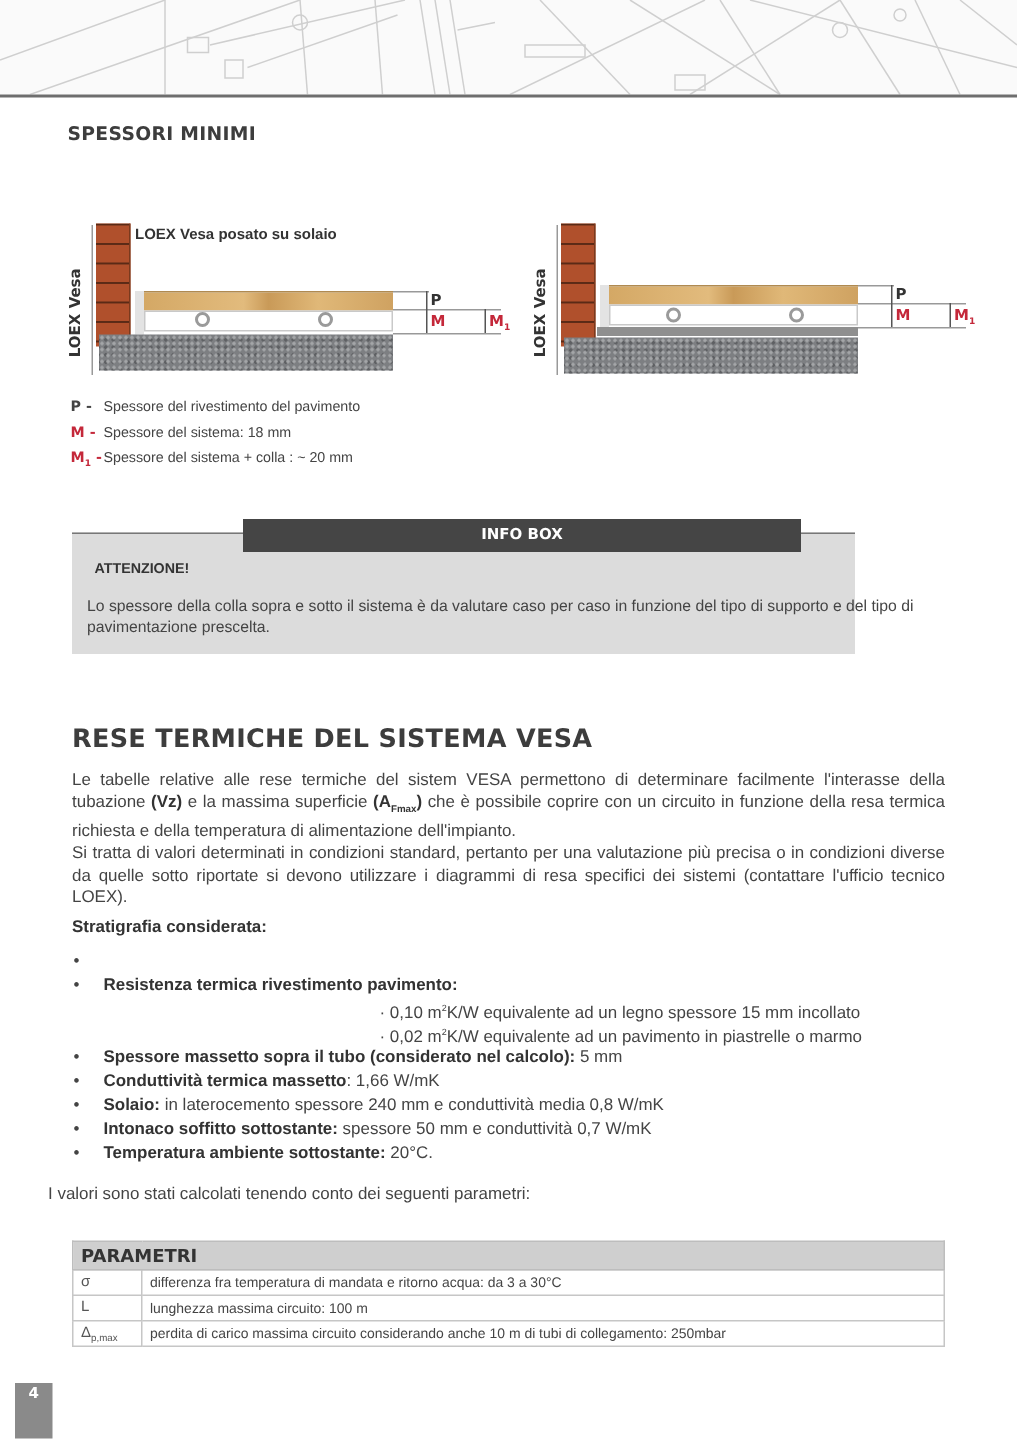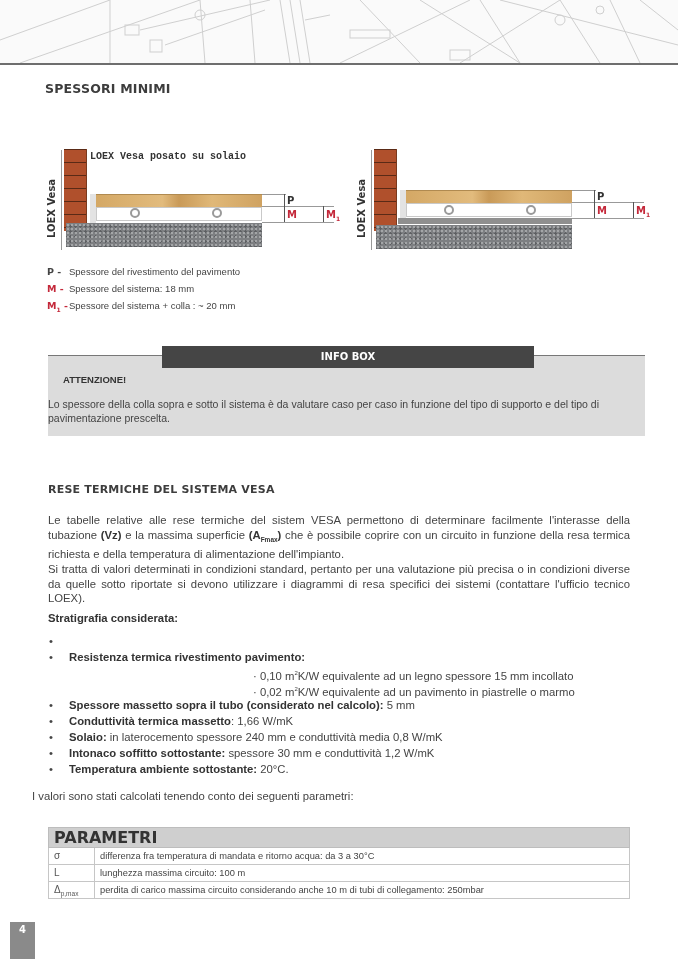--- a/index.html
+++ b/index.html
@@ -4,34 +4,34 @@
 <style>
   html, body { margin:0; padding:0; }
   body { width:678px; height:959px; background:#ffffff; position:relative; overflow:hidden;
          font-family:"Liberation Sans", sans-serif; color:#3a3a3a; }
   .header-band { position:absolute; left:0; top:0; width:678px; height:63px; background:#fafafa; overflow:hidden; }
   .header-band svg { position:absolute; left:0; top:0; }
   .header-rule { position:absolute; left:0; top:63px; width:678px; height:2px; background:#6e6e6e; }
 
   .h-title { position:absolute; font-family:"DejaVu Sans", sans-serif; font-weight:bold; color:#3d3d3d; letter-spacing:0.2px; }
   .t1 { left:45px; top:81px; font-size:12.5px; }
-  .t2 { left:48px; top:483px; font-size:11px; }
+  .t2 { left:48px; top:483px; font-size:17px; }
 
   .diagram { position:absolute; width:290px; height:110px; }
   .d1 { left:44px; top:145px; }
   .d2 { left:354px; top:145px; }
   .vlabel { position:absolute; left:0; top:30px; width:14px; height:70px; }
   .vlabel span { position:absolute; left:-26px; top:28px; transform:rotate(-90deg); white-space:nowrap;
                  font-family:"DejaVu Sans", sans-serif; font-weight:bold; font-size:10px; color:#333; width:66px; text-align:center; }
   .vline { position:absolute; left:17px; top:5px; width:1px; height:100px; background:#999; }
   .brick { position:absolute; left:20px; top:4px; width:22px; height:82px; background:#b0502c;
            background-image:
              linear-gradient(#5a2a16 1px, transparent 1px);
            background-size:22px 13px; border-right:1px solid #7a3a1e; }
-  .diag-title { position:absolute; left:46px; top:6px; font-family:Liberation Mono, monospace; font-weight:bold; font-size:10px; color:#333; white-space:nowrap; }
+  .diag-title { position:absolute; left:46px; top:6px; font-family:Liberation Sans, sans-serif; font-weight:bold; font-size:10px; color:#333; white-space:nowrap; }
   .wood { position:absolute; left:52px; top:49px; width:166px; height:12px;
           background:linear-gradient(90deg,#d4a865,#e2bb7d 40%,#c99a58 50%,#e0b878 70%,#cfa261); border-top:1px solid #b08a50; border-bottom:1px solid #b08a50; }
   .system { position:absolute; left:52px; top:62px; width:166px; height:14px; background:#fff; border:1px solid #c9c9c9; box-sizing:border-box; }
   .pipe { position:absolute; top:63px; width:10px; height:10px; border-radius:50%; border:2px solid #9a9a9a; background:#fff; box-sizing:border-box; }
   .edge { position:absolute; left:46px; top:49px; width:6px; height:29px; background:#e3e3e3; }
   .screed { position:absolute; left:22px; top:78px; width:196px; height:24px;
             background:#7d7f82;
             background-image:radial-gradient(#a4a6a8 1px, transparent 1.2px), radial-gradient(#5e6063 1px, transparent 1.2px);
             background-size:4px 4px, 5px 5px; background-position:0 0, 2px 1px; }
   .screed.existing { top:80px; }
@@ -42,43 +42,43 @@
   .dimlbl.p { color:#333; }
   .dimlbl.m { color:#c4283a; }
   .dimlbl sub { font-size:6px; }
 
   .legend { position:absolute; left:47px; top:263px; font-size:9.5px; color:#444; }
   .legend .row { height:17px; line-height:17px; white-space:nowrap; }
   .legend .key { font-family:"DejaVu Sans", sans-serif; font-weight:bold; font-size:9.5px; display:inline-block; width:22px; }
   .legend .key.red { color:#c4283a; }
   .legend .key sub { font-size:6px; }
 
-  .infobox { position:absolute; left:48px; top:355px; width:597px; height:80px; background:#dcdcdc; border-top:1px solid #777; }
+  .infobox { position:absolute; left:48px; top:355px; width:522px; height:80px; background:#dcdcdc; border-top:1px solid #777; }
   .infobox-tab { position:absolute; left:114px; top:-10px; width:372px; height:22px; background:#454545; color:#fff;
                  font-family:"DejaVu Sans", sans-serif; font-weight:bold; font-size:10px; text-align:center; line-height:22px; }
   .info-h { position:absolute; left:15px; top:18px; font-family:Liberation Sans, sans-serif; font-weight:bold; font-size:9.5px; color:#333; }
-  .info-p { position:absolute; left:0; top:41px; width:575px; font-size:10.5px; line-height:14px; color:#444; }
+  .info-p { position:absolute; left:10px; top:41px; width:575px; font-size:10.5px; line-height:14px; color:#444; }
 
   .para { position:absolute; left:48px; top:513px; width:582px; font-size:11.3px; line-height:14.6px; color:#444; text-align:justify; }
   .para b { color:#333; }
   .para sub { font-size:6.5px; }
 
   .strat-h { position:absolute; left:48px; top:612px; font-weight:bold; font-size:11.3px; color:#333; }
   .blist { position:absolute; left:48px; top:633px; width:600px; font-size:11.3px; color:#444; }
   .bl { position:relative; height:16px; line-height:16px; white-space:nowrap; }
   .bl .dot { position:absolute; left:1px; top:0; }
   .bl .txt { position:absolute; left:21px; top:0; }
   .bl .txt b { color:#333; }
   .sub { position:relative; height:16px; line-height:16px; padding-left:205px; white-space:nowrap; }
   .sub sup { font-size:6px; }
 
   .footnote { position:absolute; left:32px; top:790px; font-size:11.3px; color:#444; }
 
   .ptable { position:absolute; left:48px; top:827px; width:582px; border-collapse:collapse; font-size:9.3px; color:#444; }
-  .ptable th { background:#cfcfcf; text-align:left; font-family:"DejaVu Sans", sans-serif; font-weight:bold; font-size:16px; color:#333; height:18px; padding:0 5px; border:1px solid #bdbdbd; }
+  .ptable th { background:#cfcfcf; text-align:left; font-family:"DejaVu Sans", sans-serif; font-weight:bold; font-size:12px; color:#333; height:18px; padding:0 5px; border:1px solid #bdbdbd; }
   .ptable td { height:16px; padding:0 5px; border:1px solid #c6c6c6; }
   .ptable td.sym { width:35px; font-size:10px; color:#555; }
   .ptable td.sym sub { font-size:6.5px; }
 
   .page-num { position:absolute; left:10px; top:922px; width:25px; height:37px; background:#8a8a8a; color:#fff;
               font-family:"DejaVu Sans", sans-serif; font-weight:bold; font-size:10px; text-align:center; line-height:16px; }
 </style>
 </head>
 <body>
 
@@ -203,21 +203,21 @@
   <div class="bl">
       <span class="dot">•</span>
       <span class="txt"><b>Conduttività termica massetto</b><span>: 1,66 W/mK</span></span>
     </div>
   <div class="bl">
       <span class="dot">•</span>
       <span class="txt"><b>Solaio:</b><span> in laterocemento spessore 240 mm e conduttività media 0,8 W/mK</span></span>
     </div>
   <div class="bl">
       <span class="dot">•</span>
-      <span class="txt"><b>Intonaco soffitto sottostante:</b><span> spessore 30 mm e conduttività 1,2 W/mK</span></span>
+      <span class="txt"><b>Intonaco soffitto sottostante:</b><span> spessore 50 mm e conduttività 0,7 W/mK</span></span>
     </div>
   <div class="bl">
       <span class="dot">•</span>
       <span class="txt"><b>Temperatura ambiente sottostante:</b><span> 20°C.</span></span>
     </div>
 </div>
 
 <div class="footnote">I valori sono stati calcolati tenendo conto dei seguenti parametri:</div>
 
 <table class="ptable">

